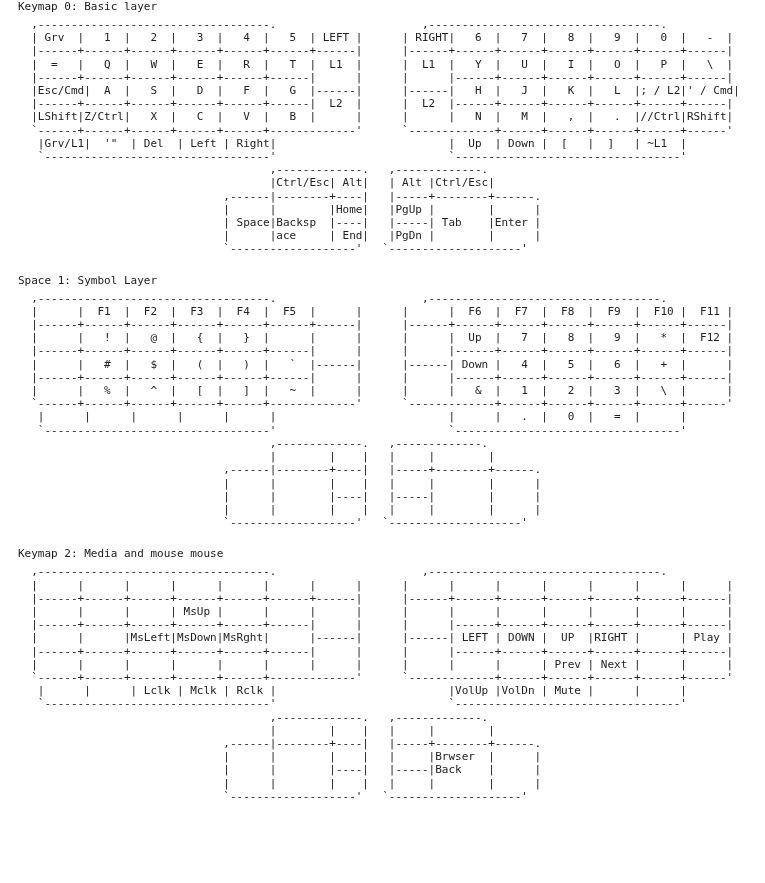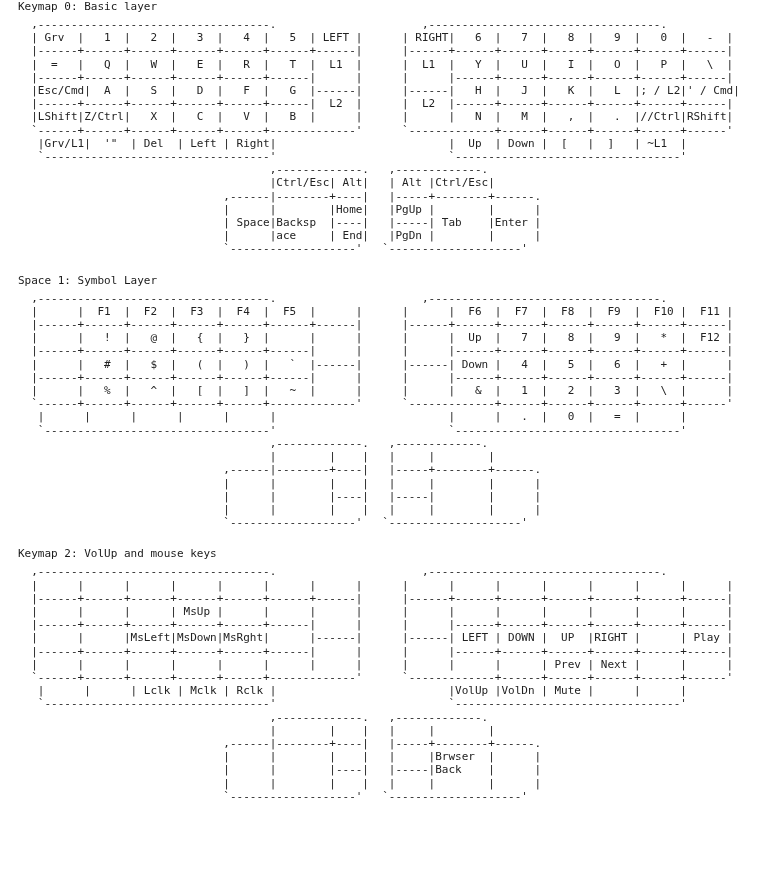--- a/index.html
+++ b/index.html
@@ -91,21 +91,21 @@
                                ,------|--------+----|   |-----+--------+------.
                                |      |        |    |   |     |        |      |
                                |      |        |----|   |-----|        |      |
                                |      |        |    |   |     |        |      |
                                `-------------------'   `--------------------'</pre>
   </div>
 
   <div class="sec-gap"></div>
 
   <div class="section">
-    <div class="section-title">Keymap 2: VolUp and mouse keys</div>
+    <div class="section-title">Keymap 2: Media and mouse mouse</div>
     <pre class="ascii">  ,-----------------------------------.                      ,-----------------------------------.
   |      |      |      |      |      |      |      |      |      |      |      |      |      |      |      |
   |------+------+------+------+------+------+------|      |------+------+------+------+------+------+------|
   |      |      |      | MsUp |      |      |      |      |      |      |      |      |      |      |      |
   |------+------+------+------+------+------|      |      |      |------+------+------+------+------+------|
   |      |      |MsLeft|MsDown|MsRght|      |------|      |------| LEFT | DOWN |  UP  |RIGHT |      | Play |
   |------+------+------+------+------+------|      |      |      |------+------+------+------+------+------|
   |      |      |      |      |      |      |      |      |      |      |      | Prev | Next |      |      |
   `------+------+------+------+------+-------------'      `-------------+------+------+------+------+------'
    |      |      | Lclk | Mclk | Rclk |                          |VolUp |VolDn | Mute |      |      |

